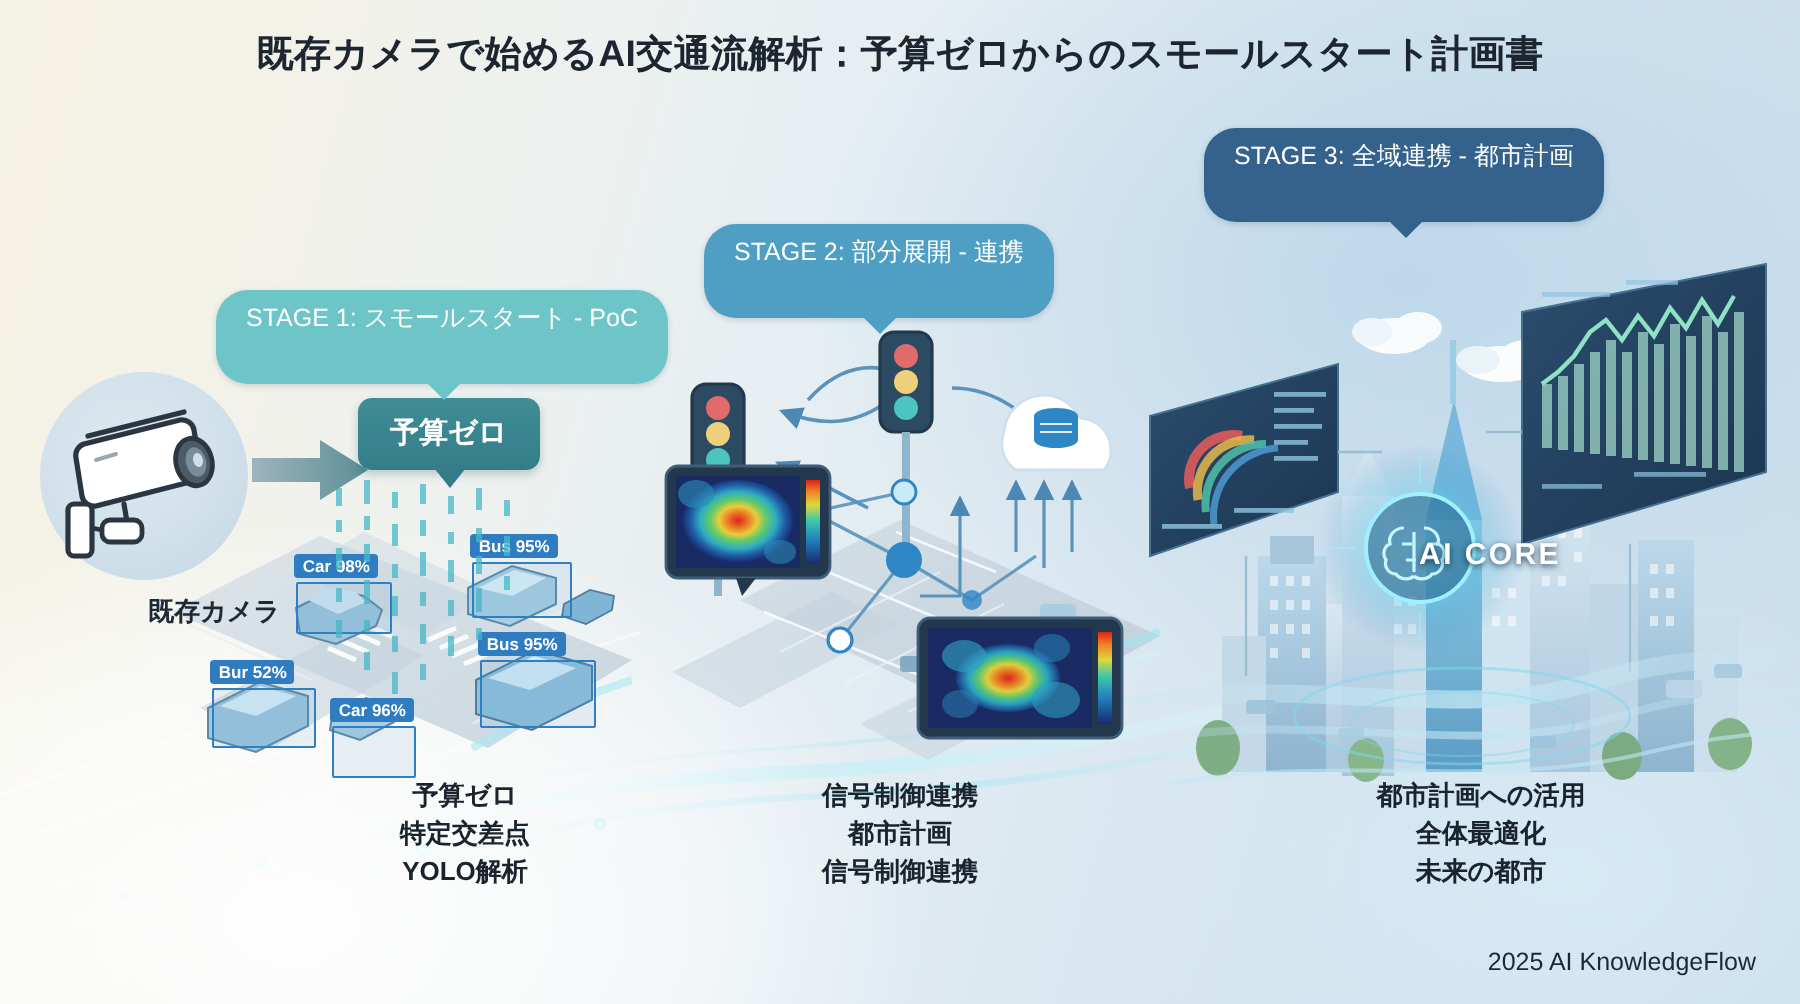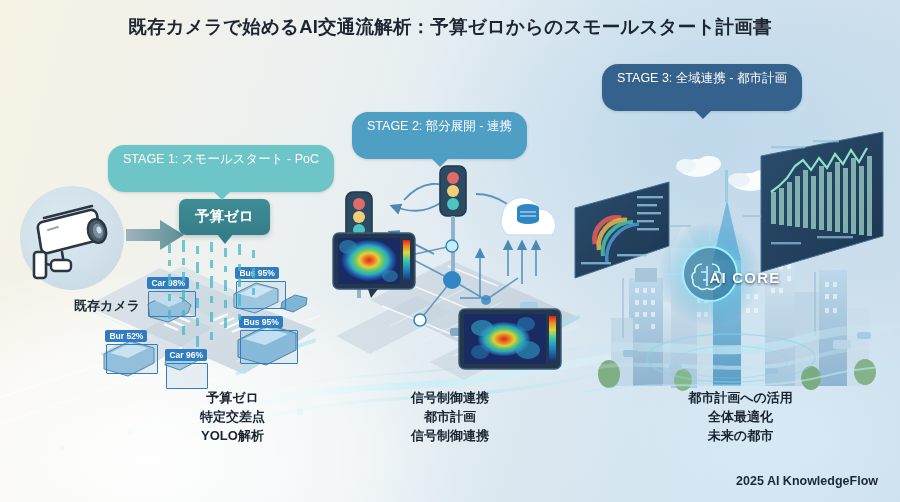--- a/index.html
+++ b/index.html
@@ -127,21 +127,21 @@
     position: absolute; text-align: center;
     font-size: 13px; line-height: 19px; color: #1a242f; font-weight: bold;
   }
   .caption.c1 { left: 150px; top: 388px; width: 165px; }
   .caption.c2 { left: 364px; top: 388px; width: 172px; }
   .caption.c3 { left: 648px; top: 388px; width: 185px; }
   .caption div { white-space: nowrap; }
 
   .footer {
     position: absolute; right: 22px; bottom: 14px;
-    font-size: 12.5px; font-weight: bold; color: #1b2935;
+    font-size: 12.5px; font-weight: normal; color: #1b2935;
   }
 
   svg { display: block; }
 </style>
 </head>
 <body>
 
 <div id="canvas">
 
   <svg width="900" height="502" style="position:absolute;left:0;top:0;">

